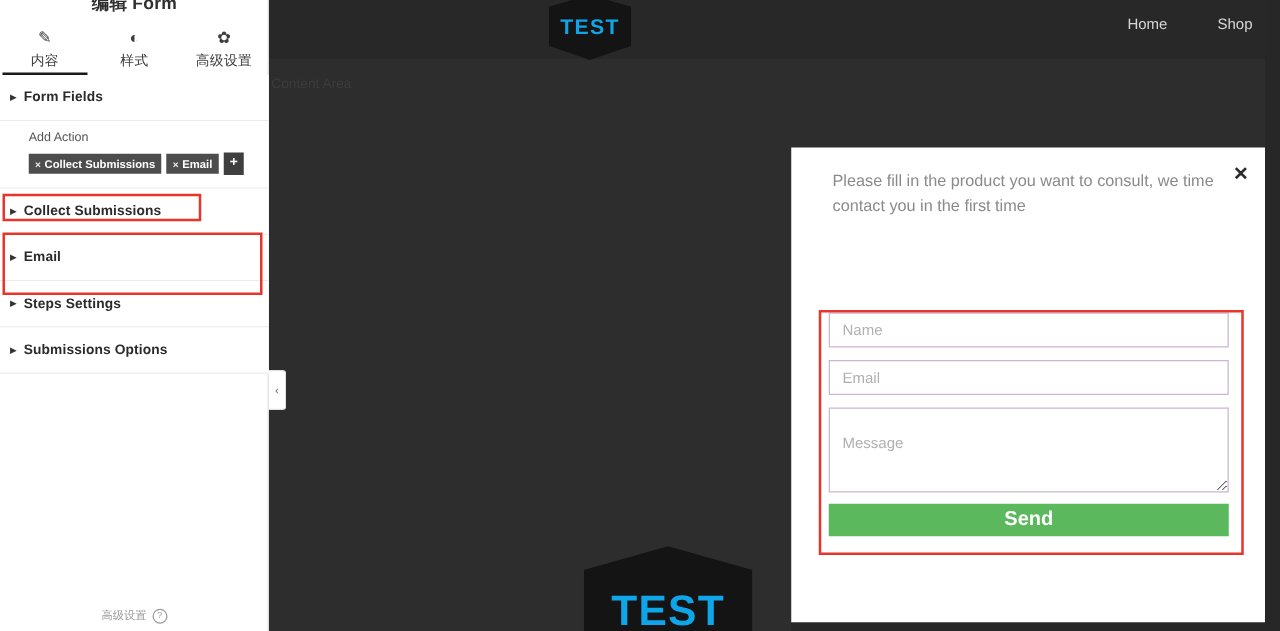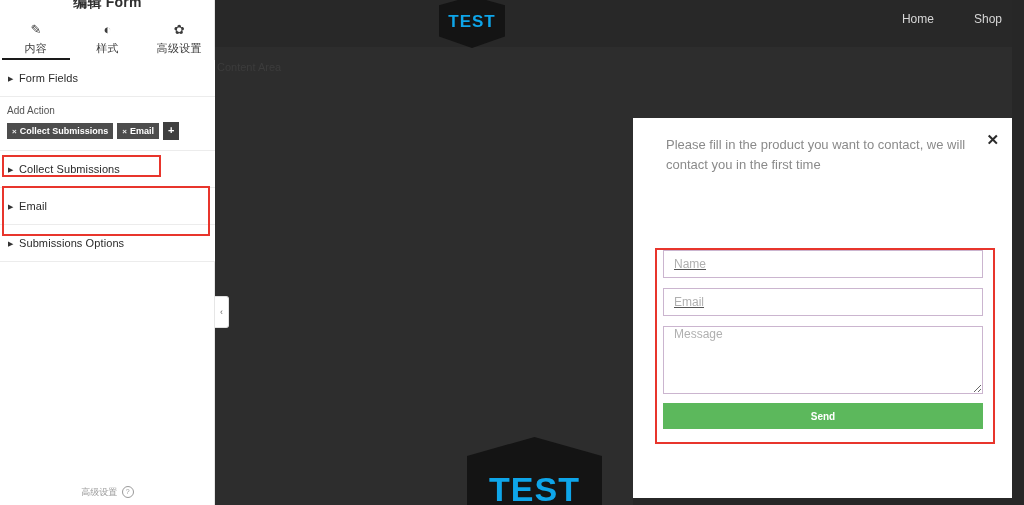--- a/index.html
+++ b/index.html
@@ -94,26 +94,26 @@
     background: #fff;
   }
   .acc-row .caret {
     font-size: 7px;
     color: #333;
     width: 11px;
     line-height: 1;
   }
   .acc-row .acc-label {
     font-size: 11px;
-    font-weight: normal;
+    font-weight: bold;
     color: #2a2a2a;
     letter-spacing: .1px;
   }
   .acc-body {
-    padding: 8px 8px 10px 4px;
+    padding: 8px 8px 10px 20px;
     border-bottom: 1px solid #ececec;
     background: #fff;
   }
   .add-action-label {
     font-size: 10px;
     color: #545454;
     margin: 0 0 6px 3px;
   }
   .chips {
     display: flex;
@@ -295,37 +295,37 @@
     box-sizing: border-box;
     border: 1px solid #cbb5cf;
     background: #fff;
     font-family: "Liberation Sans", sans-serif;
     font-size: 12px;
     color: #555;
     padding: 0 10px;
     outline: none;
     display: block;
   }
-  input.field { height: 28px; line-height: 28px; text-decoration: underline; }
+  input.field { height: 28px; line-height: 28px; }
   input.field + input.field { margin-top: 10px; }
   textarea.field {
     height: 68px;
-    padding-top: 0;
+    padding-top: 20px;
     margin-top: 10px;
     resize: vertical;
   }
   .field::placeholder { color: #b0b0b0; }
   .send-btn {
     margin-top: 9px;
     width: 100%;
     height: 26px;
     background: #5cb85c;
     border: none;
     color: #ffffff;
-    font-size: 10px;
+    font-size: 16px;
     font-weight: bold;
     font-family: "Liberation Sans", sans-serif;
     cursor: pointer;
     display: block;
   }
 
   
   .hl {
     position: absolute;
     border: 2px solid #e8352c;
@@ -378,21 +378,21 @@
       <div class="shield">
         <span>TEST</span>
       </div>
     </div>
   </div>
 
   <div class="dark-strip-right"></div>
 
   <div id="modal">
     <div class="modal-close">✕</div>
-    <div class="modal-sub">Please fill in the product you want to contact, we will contact you in the first time</div>
+    <div class="modal-sub">Please fill in the product you want to consult, we time contact you in the first time</div>
 
     <div class="form-wrap">
       <input class="field" type="text" placeholder="Name" style="">
       <input class="field" type="text" placeholder="Email" style="">
       <textarea class="field" placeholder="Message" style=""></textarea>
       <button class="send-btn">Send</button>
     </div>
   </div>
 
   <div class="dark-strip-bottom"></div>
@@ -443,20 +443,24 @@
       <div class="acc-row">
         <span class="caret">▶</span>
         <span class="acc-label">Collect Submissions</span>
       </div>
 
       <div class="acc-row">
         <span class="caret">▶</span>
         <span class="acc-label">Email</span>
       </div>
 
+      <div class="acc-row">
+        <span class="caret">▶</span>
+        <span class="acc-label">Steps Settings</span>
+      </div>
 
       <div class="acc-row">
         <span class="caret">▶</span>
         <span class="acc-label">Submissions Options</span>
       </div>
 
     </div>
 
     <div class="panel-footer">
       <span>高级设置</span>

